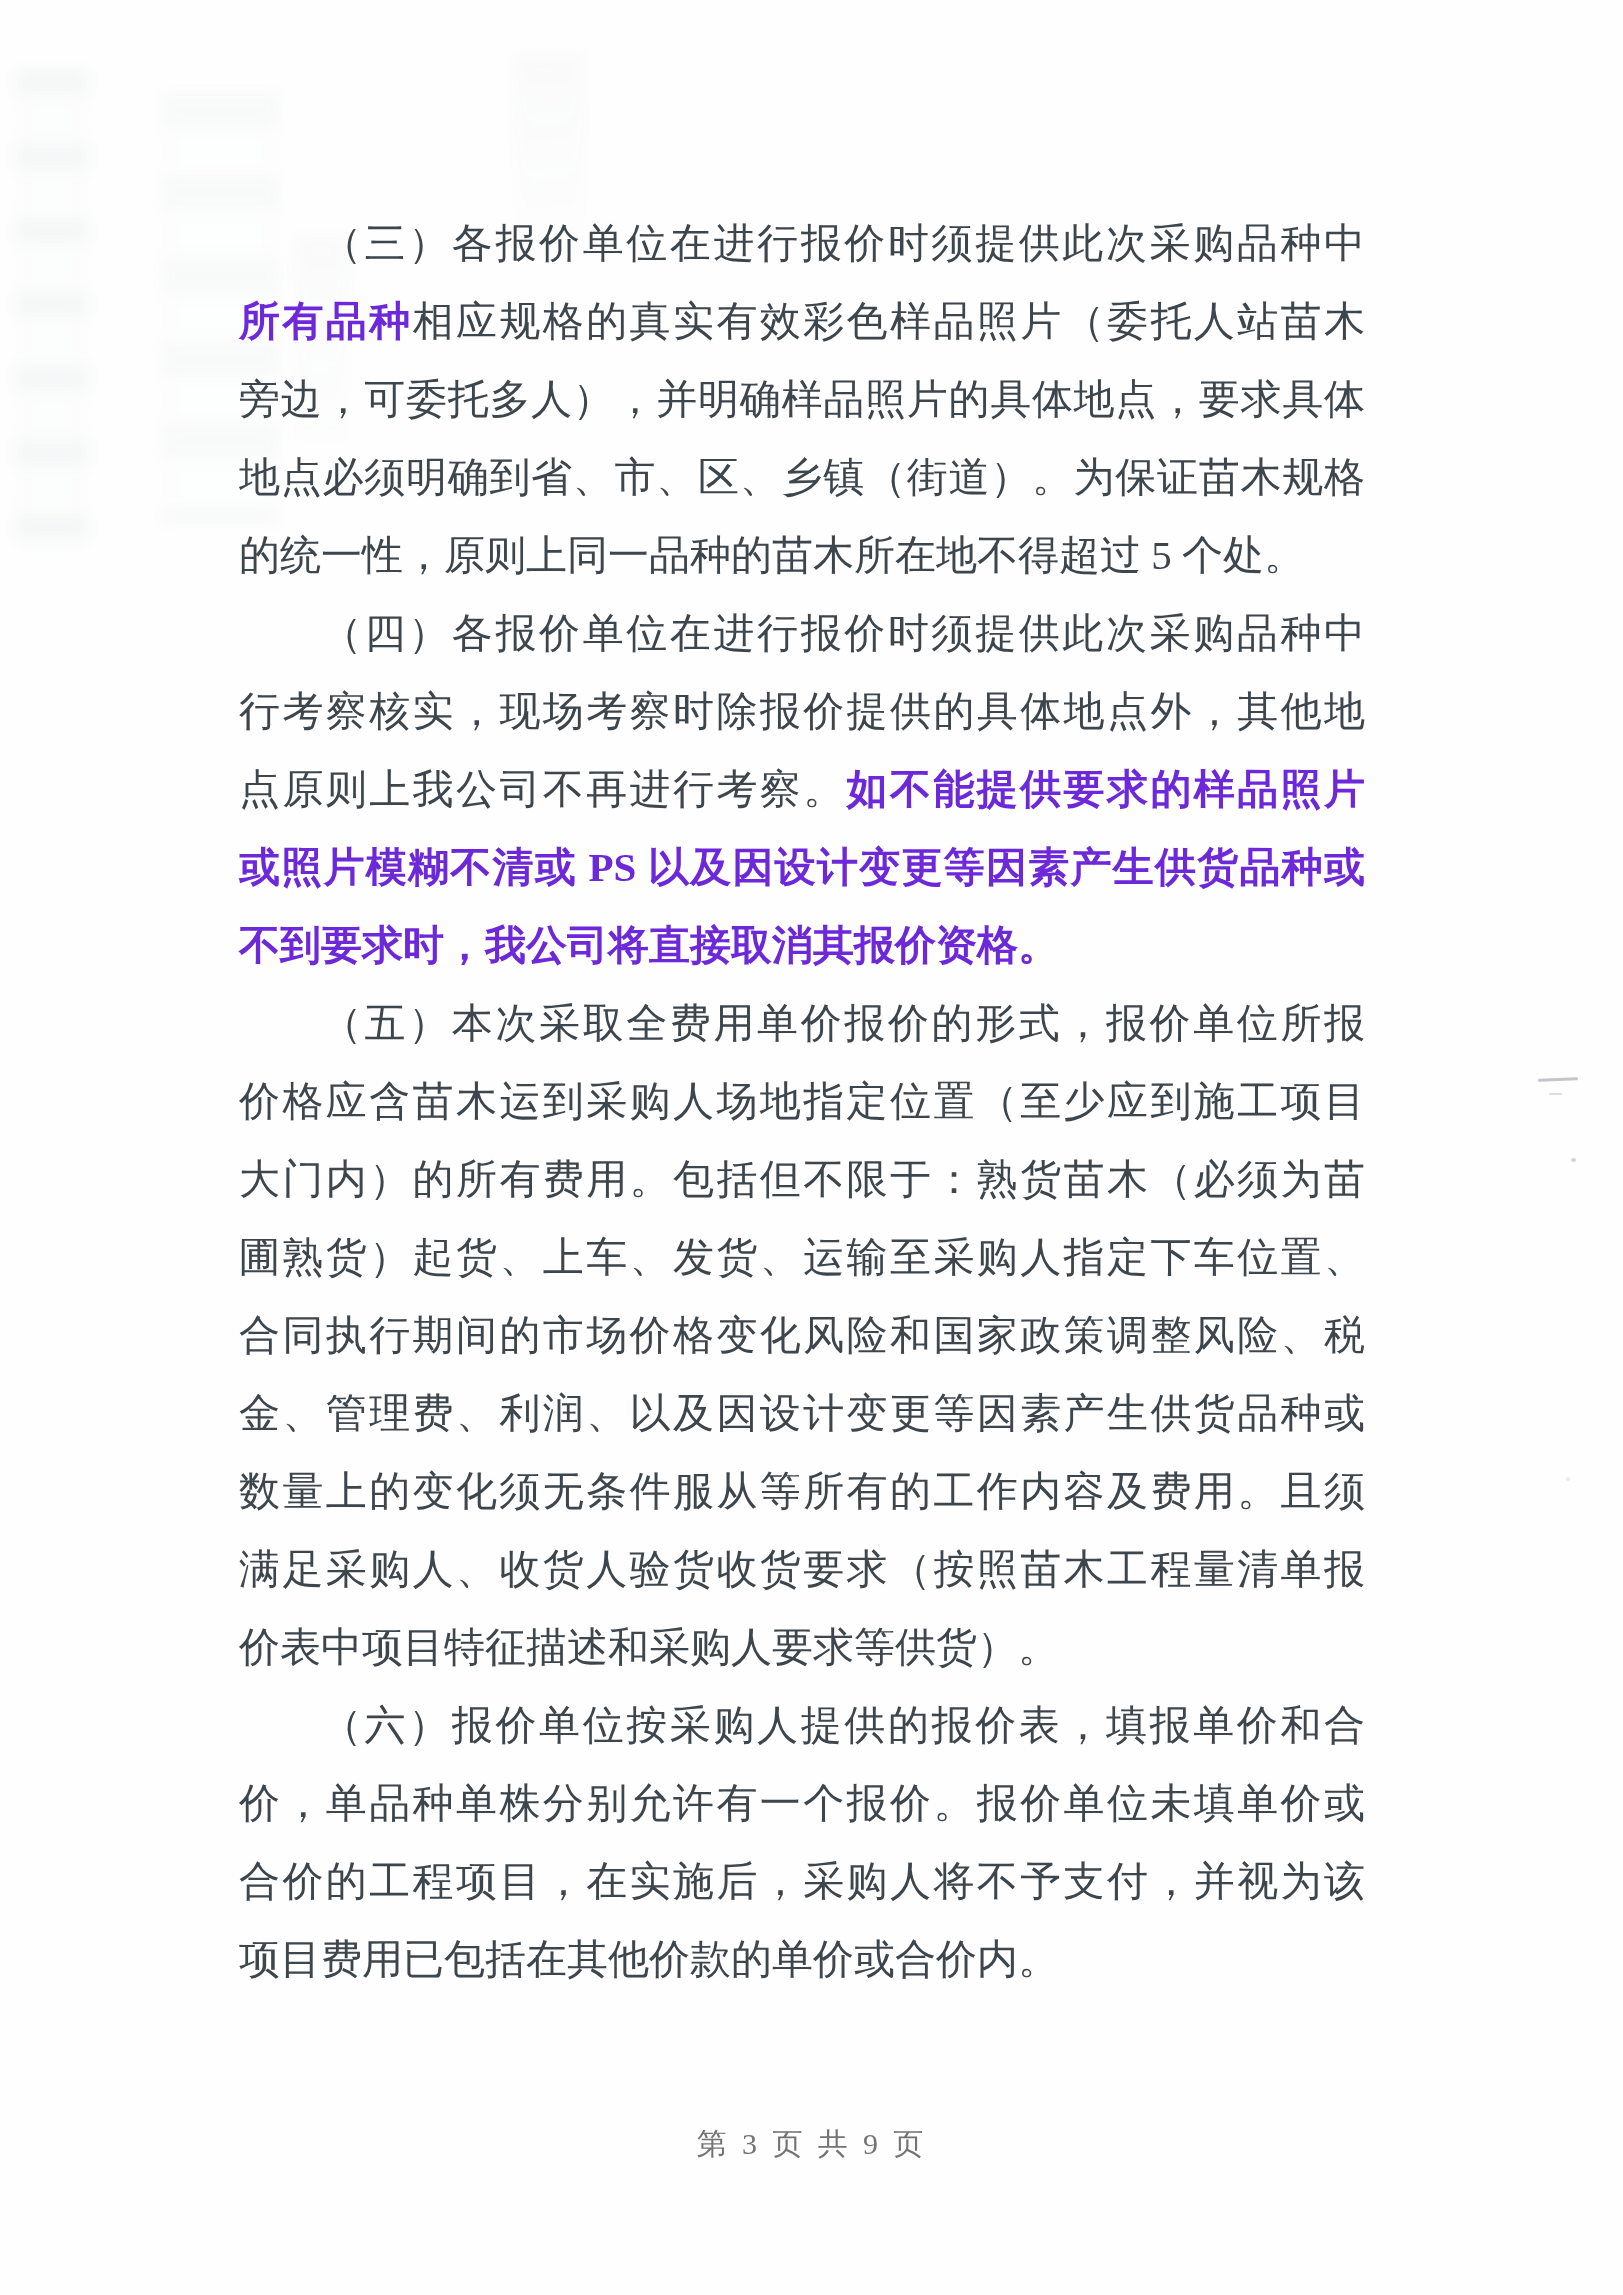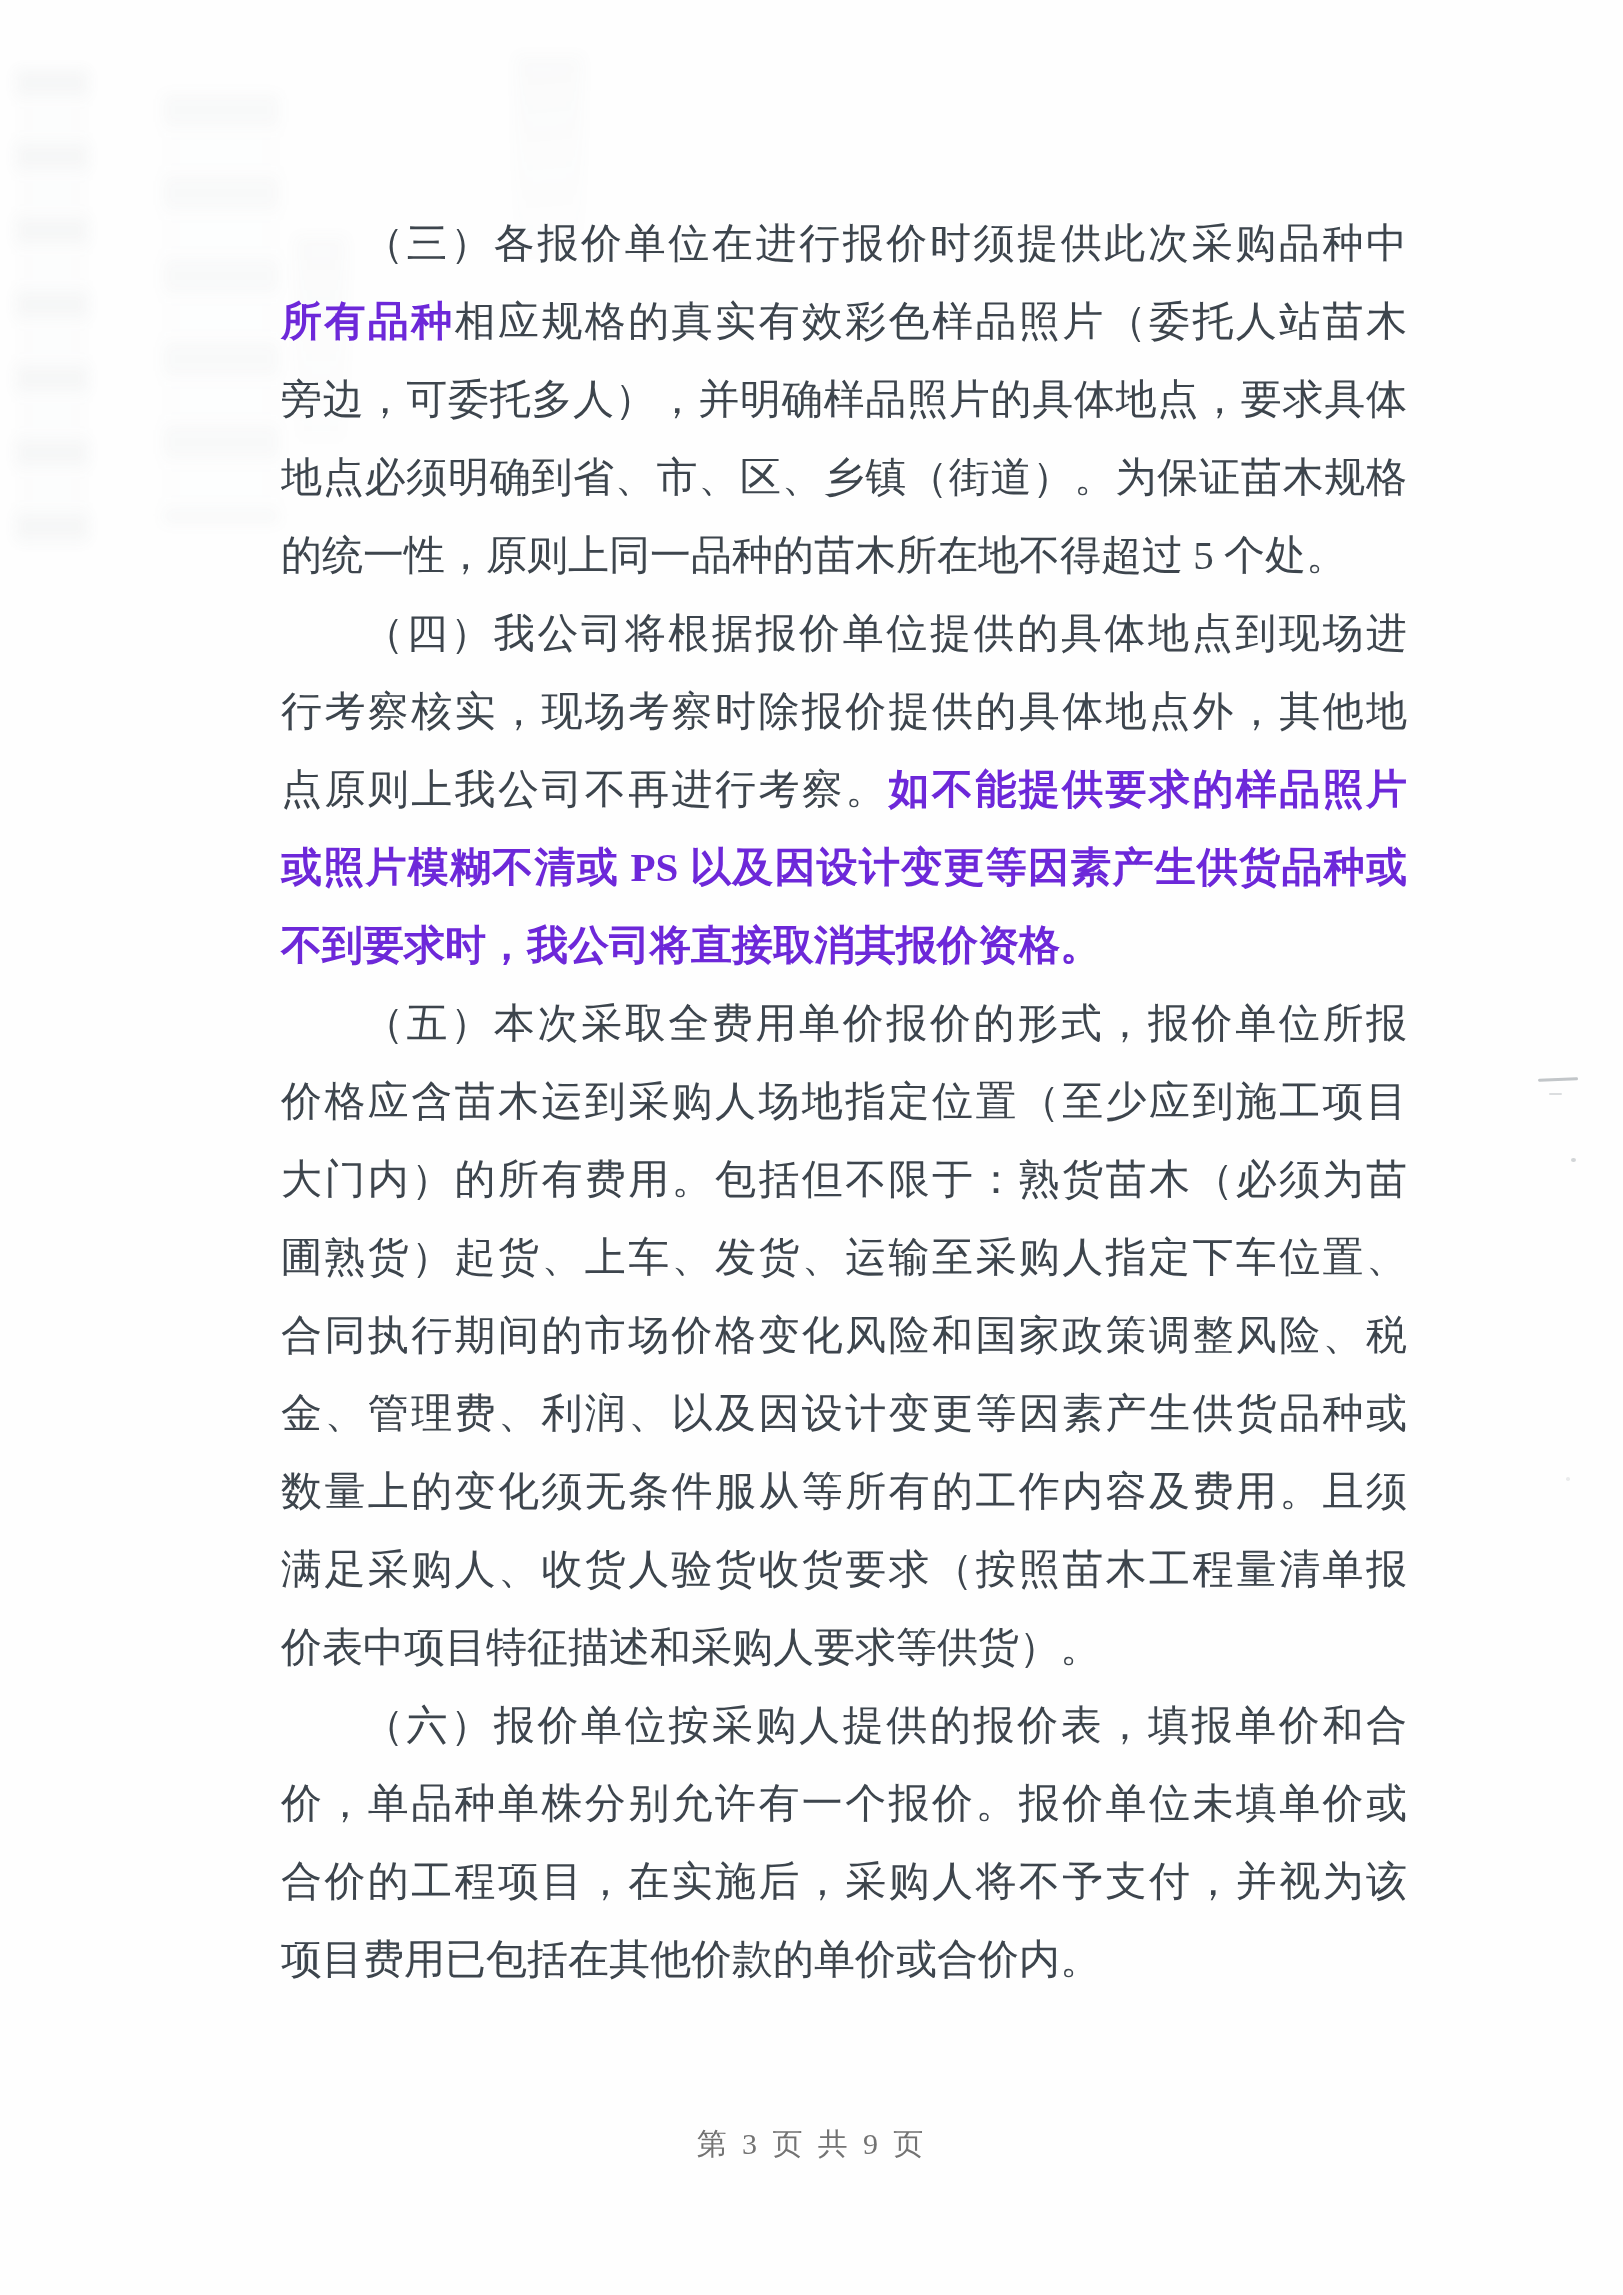--- a/index.html
+++ b/index.html
@@ -75,21 +75,20 @@
     background: #aeb3b6;
     border-radius: 50%;
     opacity: .25;
   }
   
   .doc-body {
     position: absolute;
     left: 239px;
     top: 204px;
     width: 1126px;
-    margin-left: 42px;
   }
   .line {
     font-size: 41px;
     height: 78px;
     line-height: 78px;
     color: #3d454d;
     text-align: justify;
     text-align-last: left;
     text-justify: inter-character;
   }
@@ -133,21 +132,21 @@
 
   <main class="doc-body" id="doc-body">
       <div>
         <div class="line indent fill"><span class="seg-regular">（三）各报价单位在进行报价时须提供此次采购品种中</span></div>
         <div class="line fill"><span class="seg-bold">所有品种</span><span class="seg-regular">相应规格的真实有效彩色样品照片（委托人站苗木</span></div>
         <div class="line fill"><span class="seg-regular">旁边，可委托多人），并明确样品照片的具体地点，要求具体</span></div>
         <div class="line fill"><span class="seg-regular">地点必须明确到省、市、区、乡镇（街道）。为保证苗木规格</span></div>
         <div class="line"><span class="seg-regular">的统一性，原则上同一品种的苗木所在地不得超过 5 个处。</span></div>
       </div>
       <div>
-        <div class="line indent fill"><span class="seg-regular">（四）我公司将根据报价单位提供的具体地点到现场进</span></div>
+        <div class="line indent fill"><span class="seg-regular">（四）各报价单位在进行报价时须提供此次采购品种中</span></div>
         <div class="line fill"><span class="seg-regular">行考察核实，现场考察时除报价提供的具体地点外，其他地</span></div>
         <div class="line fill"><span class="seg-regular">点原则上我公司不再进行考察。</span><span class="seg-bold">如不能提供要求的样品照片</span></div>
         <div class="line fill"><span class="seg-bold">或照片模糊不清或 PS 以及因设计变更等因素产生供货品种或</span></div>
         <div class="line"><span class="seg-bold">不到要求时，我公司将直接取消其报价资格。</span></div>
       </div>
       <div>
         <div class="line indent fill"><span class="seg-regular">（五）本次采取全费用单价报价的形式，报价单位所报</span></div>
         <div class="line fill"><span class="seg-regular">价格应含苗木运到采购人场地指定位置（至少应到施工项目</span></div>
         <div class="line fill"><span class="seg-regular">大门内）的所有费用。包括但不限于：熟货苗木（必须为苗</span></div>
         <div class="line fill"><span class="seg-regular">圃熟货）起货、上车、发货、运输至采购人指定下车位置、</span></div>

